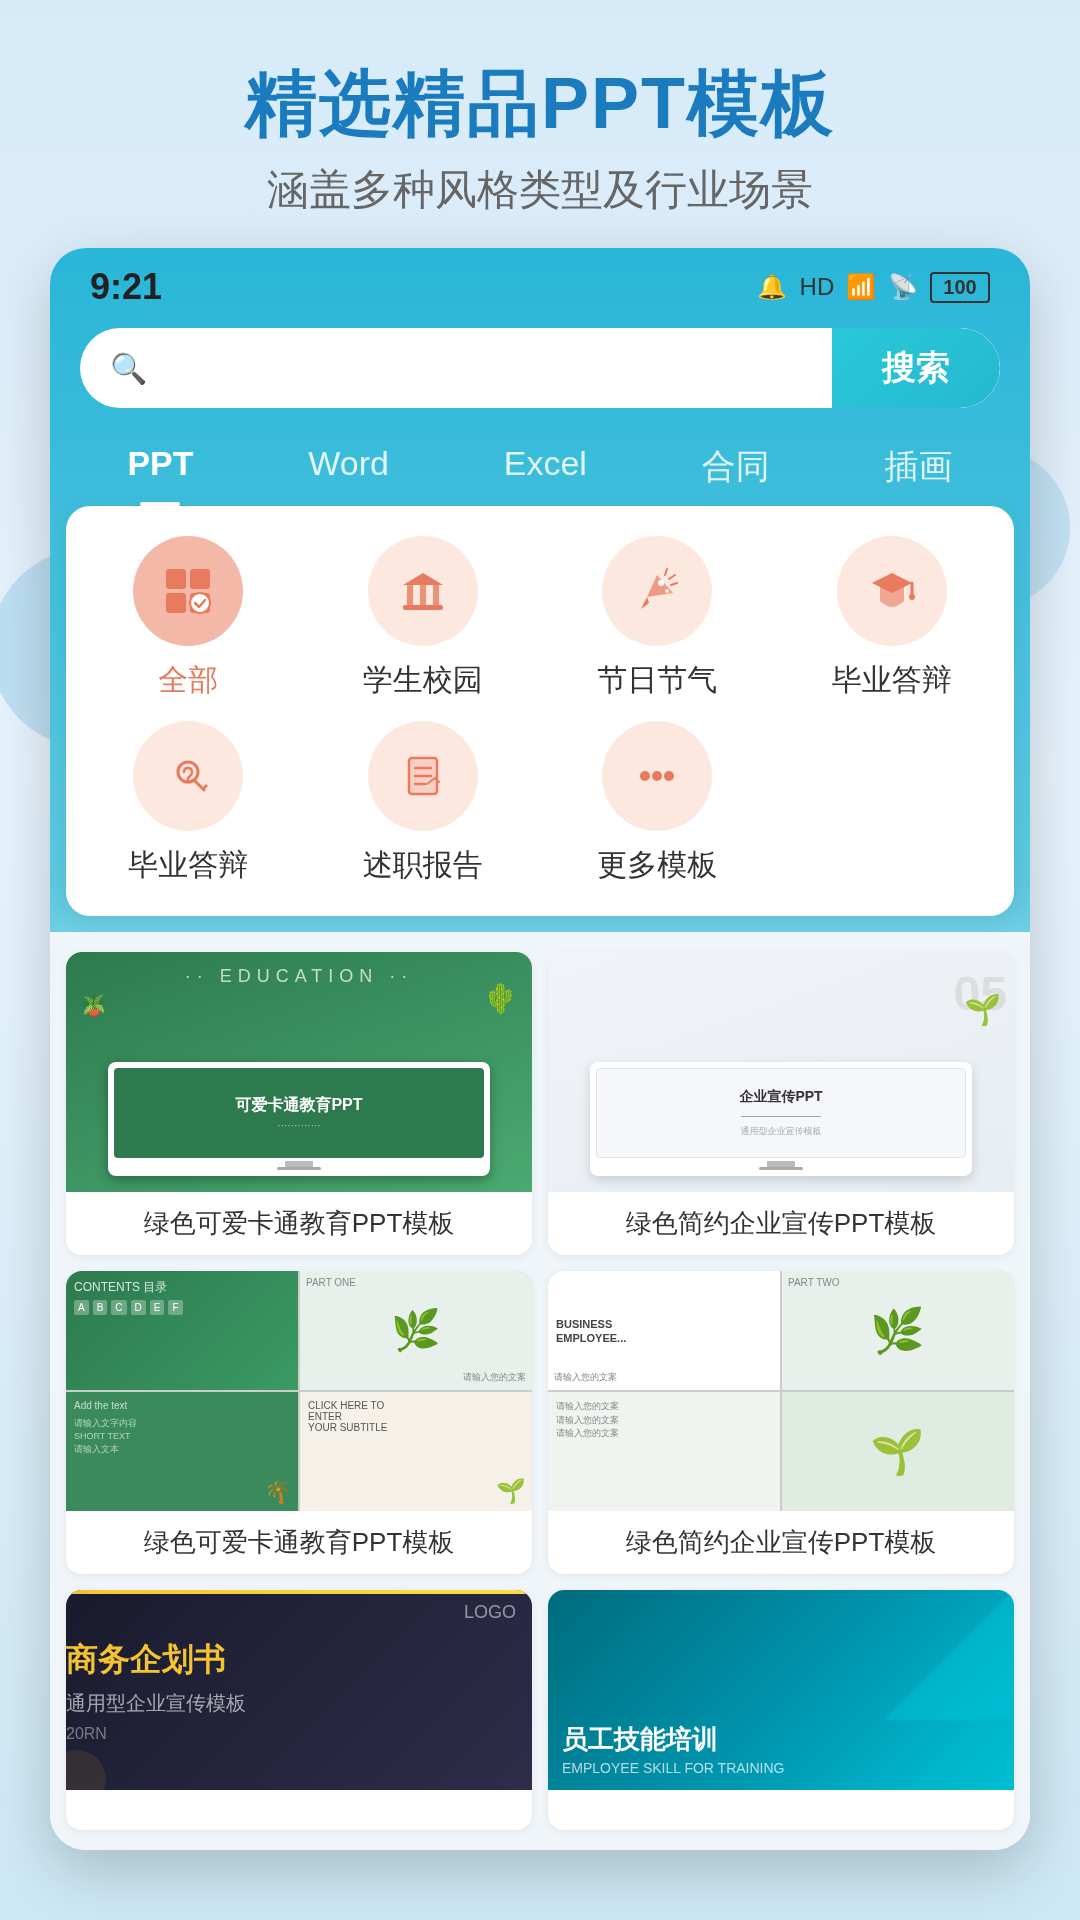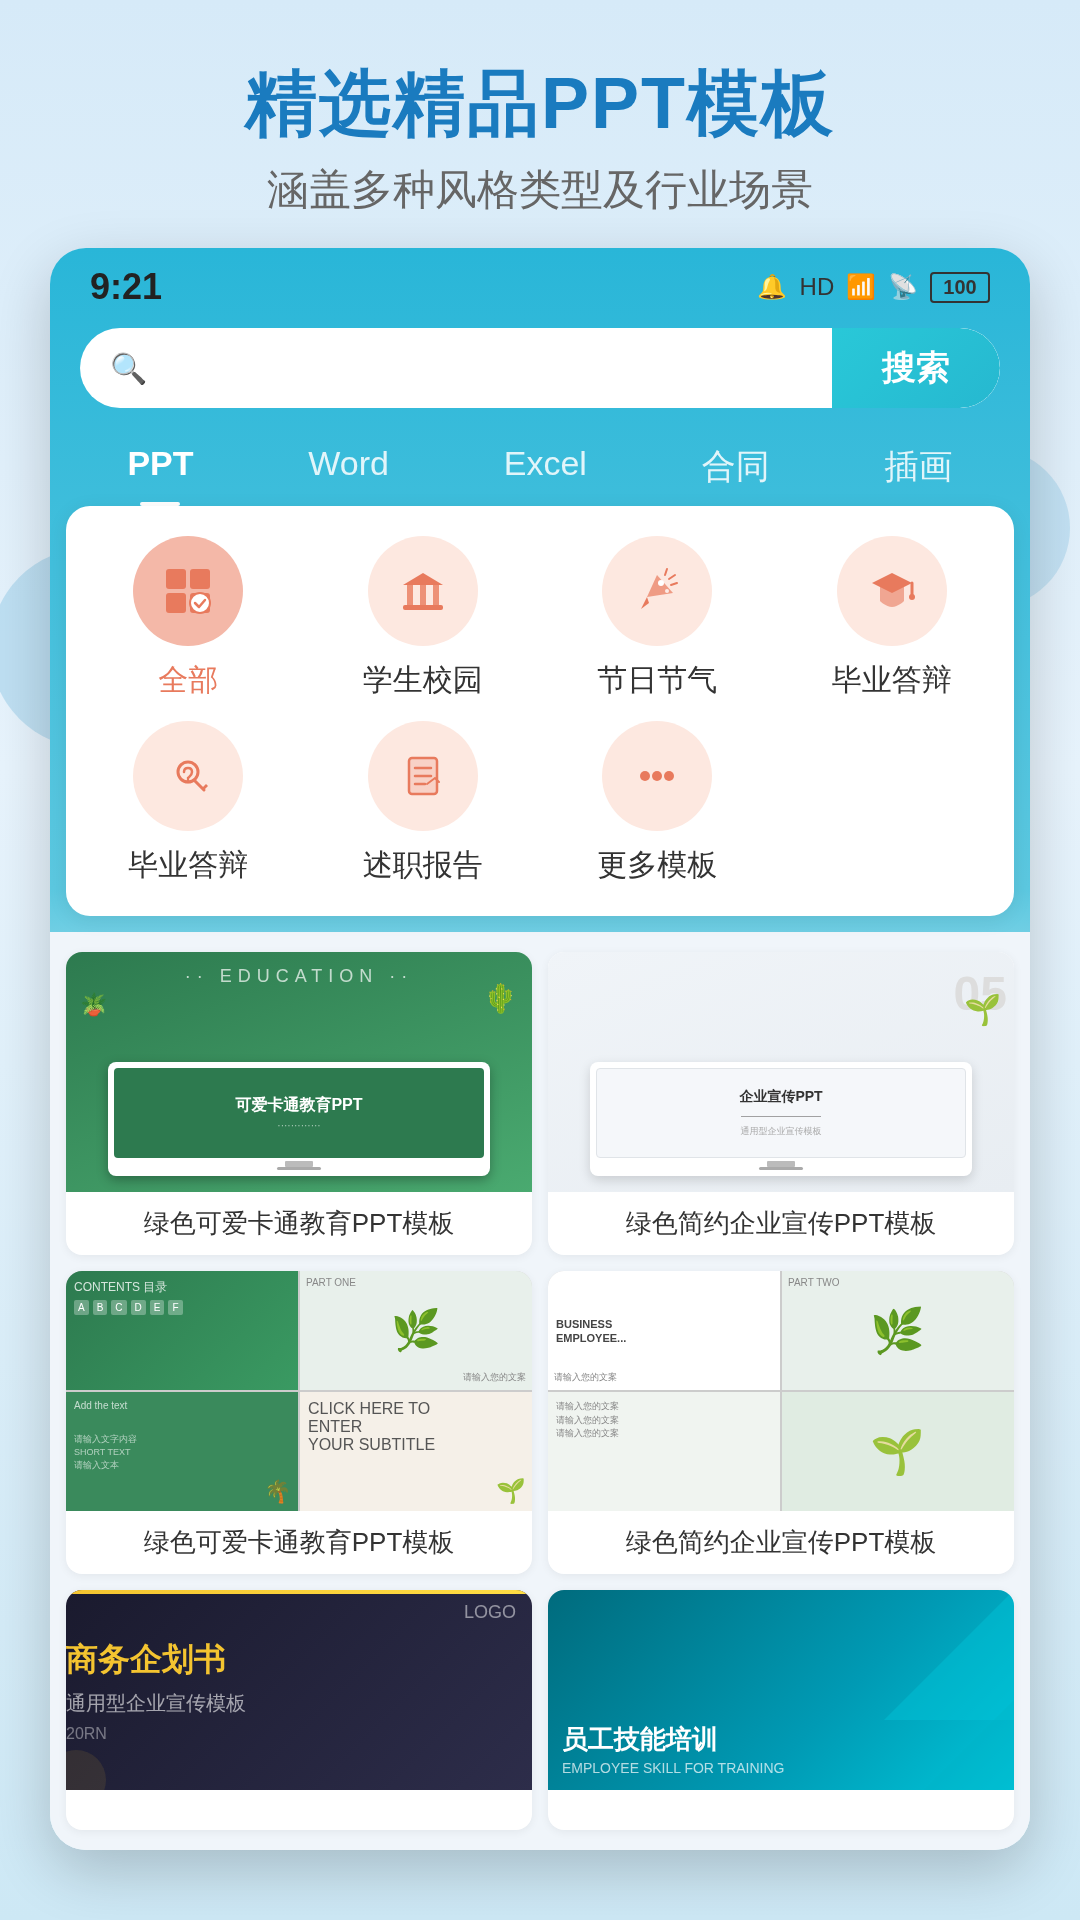--- a/index.html
+++ b/index.html
@@ -439,26 +439,26 @@
                   <span style="background:rgba(255,255,255,0.3);color:white;font-size:10px;padding:2px 4px;border-radius:2px;">E</span>
                   <span style="background:rgba(255,255,255,0.3);color:white;font-size:10px;padding:2px 4px;border-radius:2px;">F</span>
                 </div>
               </div>
               <div style="background:#e8f0eb;display:flex;align-items:center;justify-content:center;overflow:hidden;position:relative;">
                 <div style="font-size:40px;position:absolute;">🌿</div>
                 <div style="position:absolute;top:6px;left:6px;color:#888;font-size:10px;">PART ONE</div>
                 <div style="position:absolute;bottom:6px;right:6px;color:#888;font-size:9px;text-align:right;">请输入您的文案</div>
               </div>
               <div style="background:#3a8a5c;display:flex;flex-direction:column;align-items:flex-start;justify-content:flex-start;padding:8px;overflow:hidden;position:relative;">
-                <div style="color:rgba(255,255,255,0.7);font-size:10px;margin-bottom:22px;">Add the text</div>
+                <div style="color:rgba(255,255,255,0.7);font-size:10px;margin-bottom:6px;">Add the text</div>
                 <div style="color:rgba(255,255,255,0.6);font-size:9px;line-height:1.4;">请输入文字内容<br>SHORT TEXT<br>请输入文本</div>
                 <div style="position:absolute;bottom:6px;right:6px;font-size:22px;">🌴</div>
               </div>
               <div style="background:#f5f0e8;display:flex;flex-direction:column;align-items:flex-start;justify-content:flex-start;padding:8px;overflow:hidden;position:relative;">
-                <div style="color:#555;font-size:16px;margin-bottom:20px;">CLICK HERE TO<br>ENTER<br>YOUR SUBTITLE</div>
+                <div style="color:#555;font-size:10px;margin-bottom:20px;">CLICK HERE TO<br>ENTER<br>YOUR SUBTITLE</div>
                 <div style="font-size:24px;position:absolute;bottom:6px;right:6px;">🌱</div>
               </div>
             </div>
           </div>
           <div class="template-name">绿色可爱卡通教育PPT模板</div>
         </div>
 
         <div class="template-card">
           <div class="template-thumb">
             <div style="display:grid;grid-template-columns:1fr 1fr;grid-template-rows:1fr 1fr;gap:2px;width:100%;height:100%;background:#ccc;">

